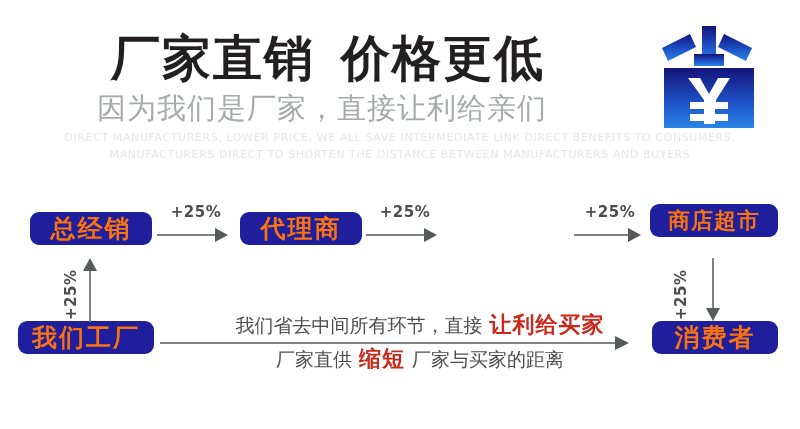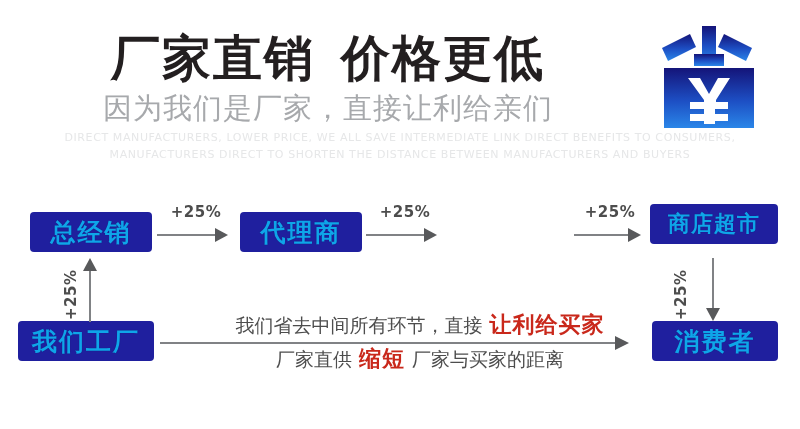--- a/index.html
+++ b/index.html
@@ -30,21 +30,21 @@
     color: #231f20;
     letter-spacing: 2px;
     line-height: 58px;
     white-space: nowrap;
     margin-left: 8px;
   }
   .headline .gap { display: inline-block; width: 26px; }
 
   .subhead {
     position: absolute;
-    left: 8px;
+    left: 2px;
     top: 90px;
     width: 640px;
     text-align: center;
     font-size: 29px;
     color: #a7a9ac;
     letter-spacing: 1px;
     line-height: 36px;
     white-space: nowrap;
   }
 
@@ -69,29 +69,29 @@
     top: 22px;
     width: 120px;
     height: 118px;
   }
   .logo svg { display: block; }
 
   
   .box {
     position: absolute;
     background: #1f1f9e;
-    border-radius: 4px;
-    color: #0ea5e9;
+    border-radius: 9px;
+    color: #f97316;
     font-size: 25px;
     font-weight: bold;
     letter-spacing: 2px;
     display: flex;
     align-items: center;
     justify-content: center;
-    height: 40px;
+    height: 33px;
     box-sizing: border-box;
     text-shadow: 0 0 1px rgba(0,0,0,0.3);
   }
   .box.small-text { font-size: 22px; letter-spacing: 1px; }
 
   .b-dist  { left: 30px;  top: 212px; width: 122px; }
   .b-agent { left: 240px; top: 212px; width: 122px; }
   .b-whole { left: 448px; top: 212px; width: 122px; }
   .b-store { left: 650px; top: 204px; width: 128px; }
   .b-fact  { left: 18px;  top: 321px; width: 136px; }

